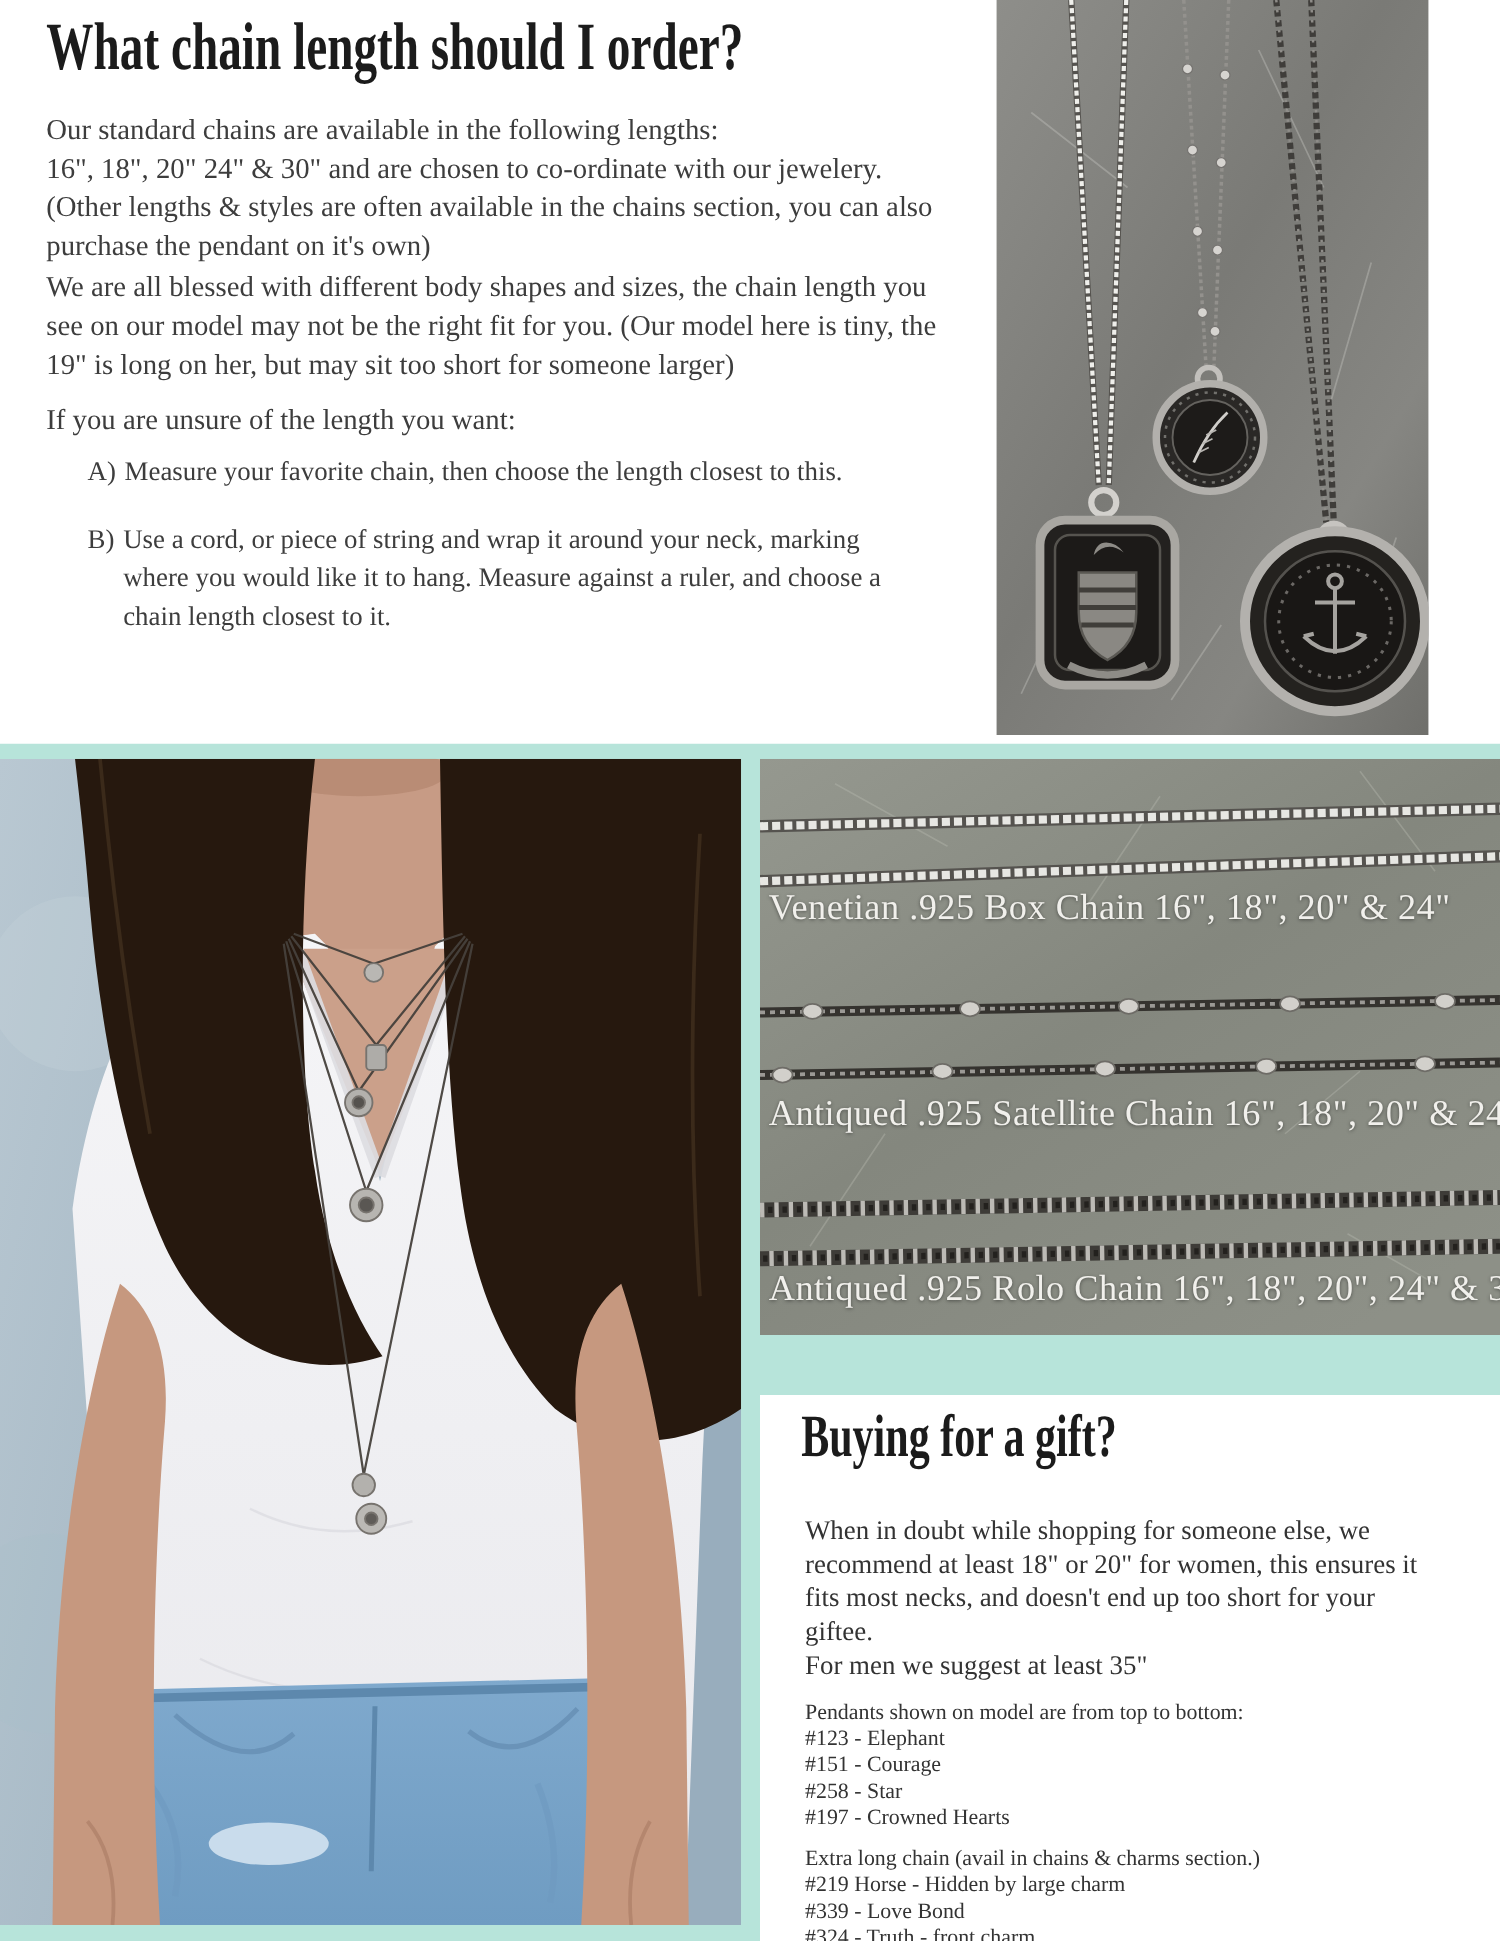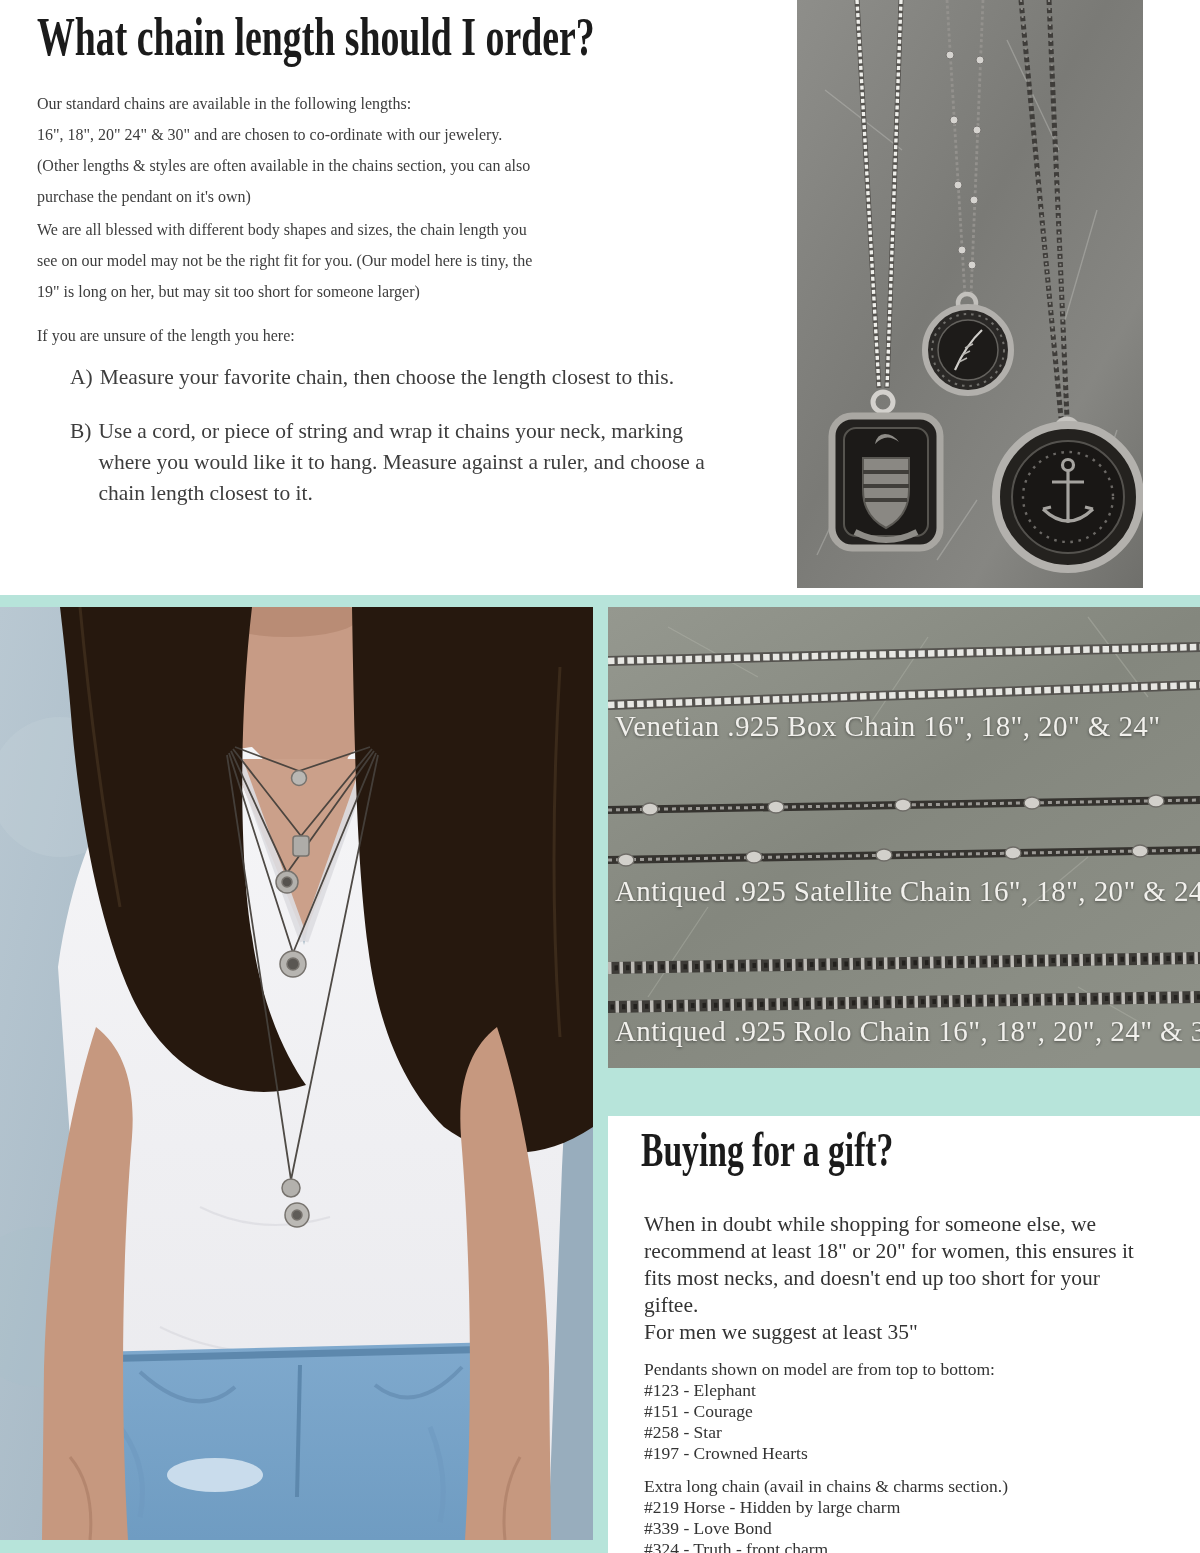--- a/index.html
+++ b/index.html
@@ -7,21 +7,21 @@
   }
   html,body{margin:0;padding:0;background:#e9e9e9;}
   .page{position:relative;width:1200px;height:1553px;background:#ffffff;overflow:hidden;
         font-family:"Liberation Serif",serif;color:var(--body);margin:0 auto;}
   .pre{white-space:pre-line;}
 
   
   .display-h{position:absolute;margin:0;color:var(--heading);font-weight:700;
              transform-origin:left top;white-space:nowrap;font-family:"Liberation Serif",serif;}
   #title{left:37px;top:6px;font-size:54px;transform:scaleX(0.70);}
-  .body-text{position:absolute;left:37px;width:745px;font-size:16px;line-height:31px;margin:0;}
+  .body-text{position:absolute;left:37px;width:745px;font-size:23px;line-height:31px;margin:0;}
   #para1{top:88px;}
   #para2{top:214px;}
   #para3{top:320px;}
   .opt{position:absolute;left:70px;width:690px;display:flex;gap:7px;font-size:21.5px;line-height:31px;}
   #optA{top:362px;}
   #optB{top:416px;}
   .opt .marker{flex:none;}
 
   
   .photo{position:absolute;overflow:hidden;}
@@ -50,28 +50,28 @@
 <div class="page">
 
   <h1 id="title" class="display-h">What chain length should I order?</h1>
   <p id="para1" class="body-text pre">Our standard chains are available in the following lengths:
 16", 18", 20" 24" &amp; 30"  and are chosen to co-ordinate with our jewelery.
 (Other lengths &amp; styles are often available in the chains section, you can also
 purchase the pendant on it's own)</p>
   <p id="para2" class="body-text pre">We are all blessed with different body shapes and sizes, the chain length you
 see on our model may not be the right fit for you. (Our model here is tiny, the
 19" is long on her, but may sit too short for someone larger)</p>
-  <p id="para3" class="body-text">If you are unsure of the length you here:</p>
+  <p id="para3" class="body-text">If you are unsure of the length you want:</p>
   <div id="optA" class="opt">
     <span class="marker">A)</span>
     <span class="pre">Measure your favorite chain, then choose the length closest to this.</span>
   </div>
   <div id="optB" class="opt">
     <span class="marker">B)</span>
-    <span class="pre">Use a cord, or piece of string and wrap it chains your neck, marking
+    <span class="pre">Use a cord, or piece of string and wrap it around your neck, marking
 where you would like it to hang. Measure against a ruler, and choose a
 chain length closest to it.</span>
   </div>
 
   <div id="pendantPhoto" class="photo" title="Three wax seal pendant necklaces on grey slate">
     <svg width="346" height="588" viewBox="0 0 346 588">
       <defs>
         <linearGradient id="slate1" x1="0" y1="0" x2="1" y2="1">
           <stop offset="0" stop-color="#8e8e8a"></stop>
             <stop offset="0.45" stop-color="#7a7a76"></stop>

